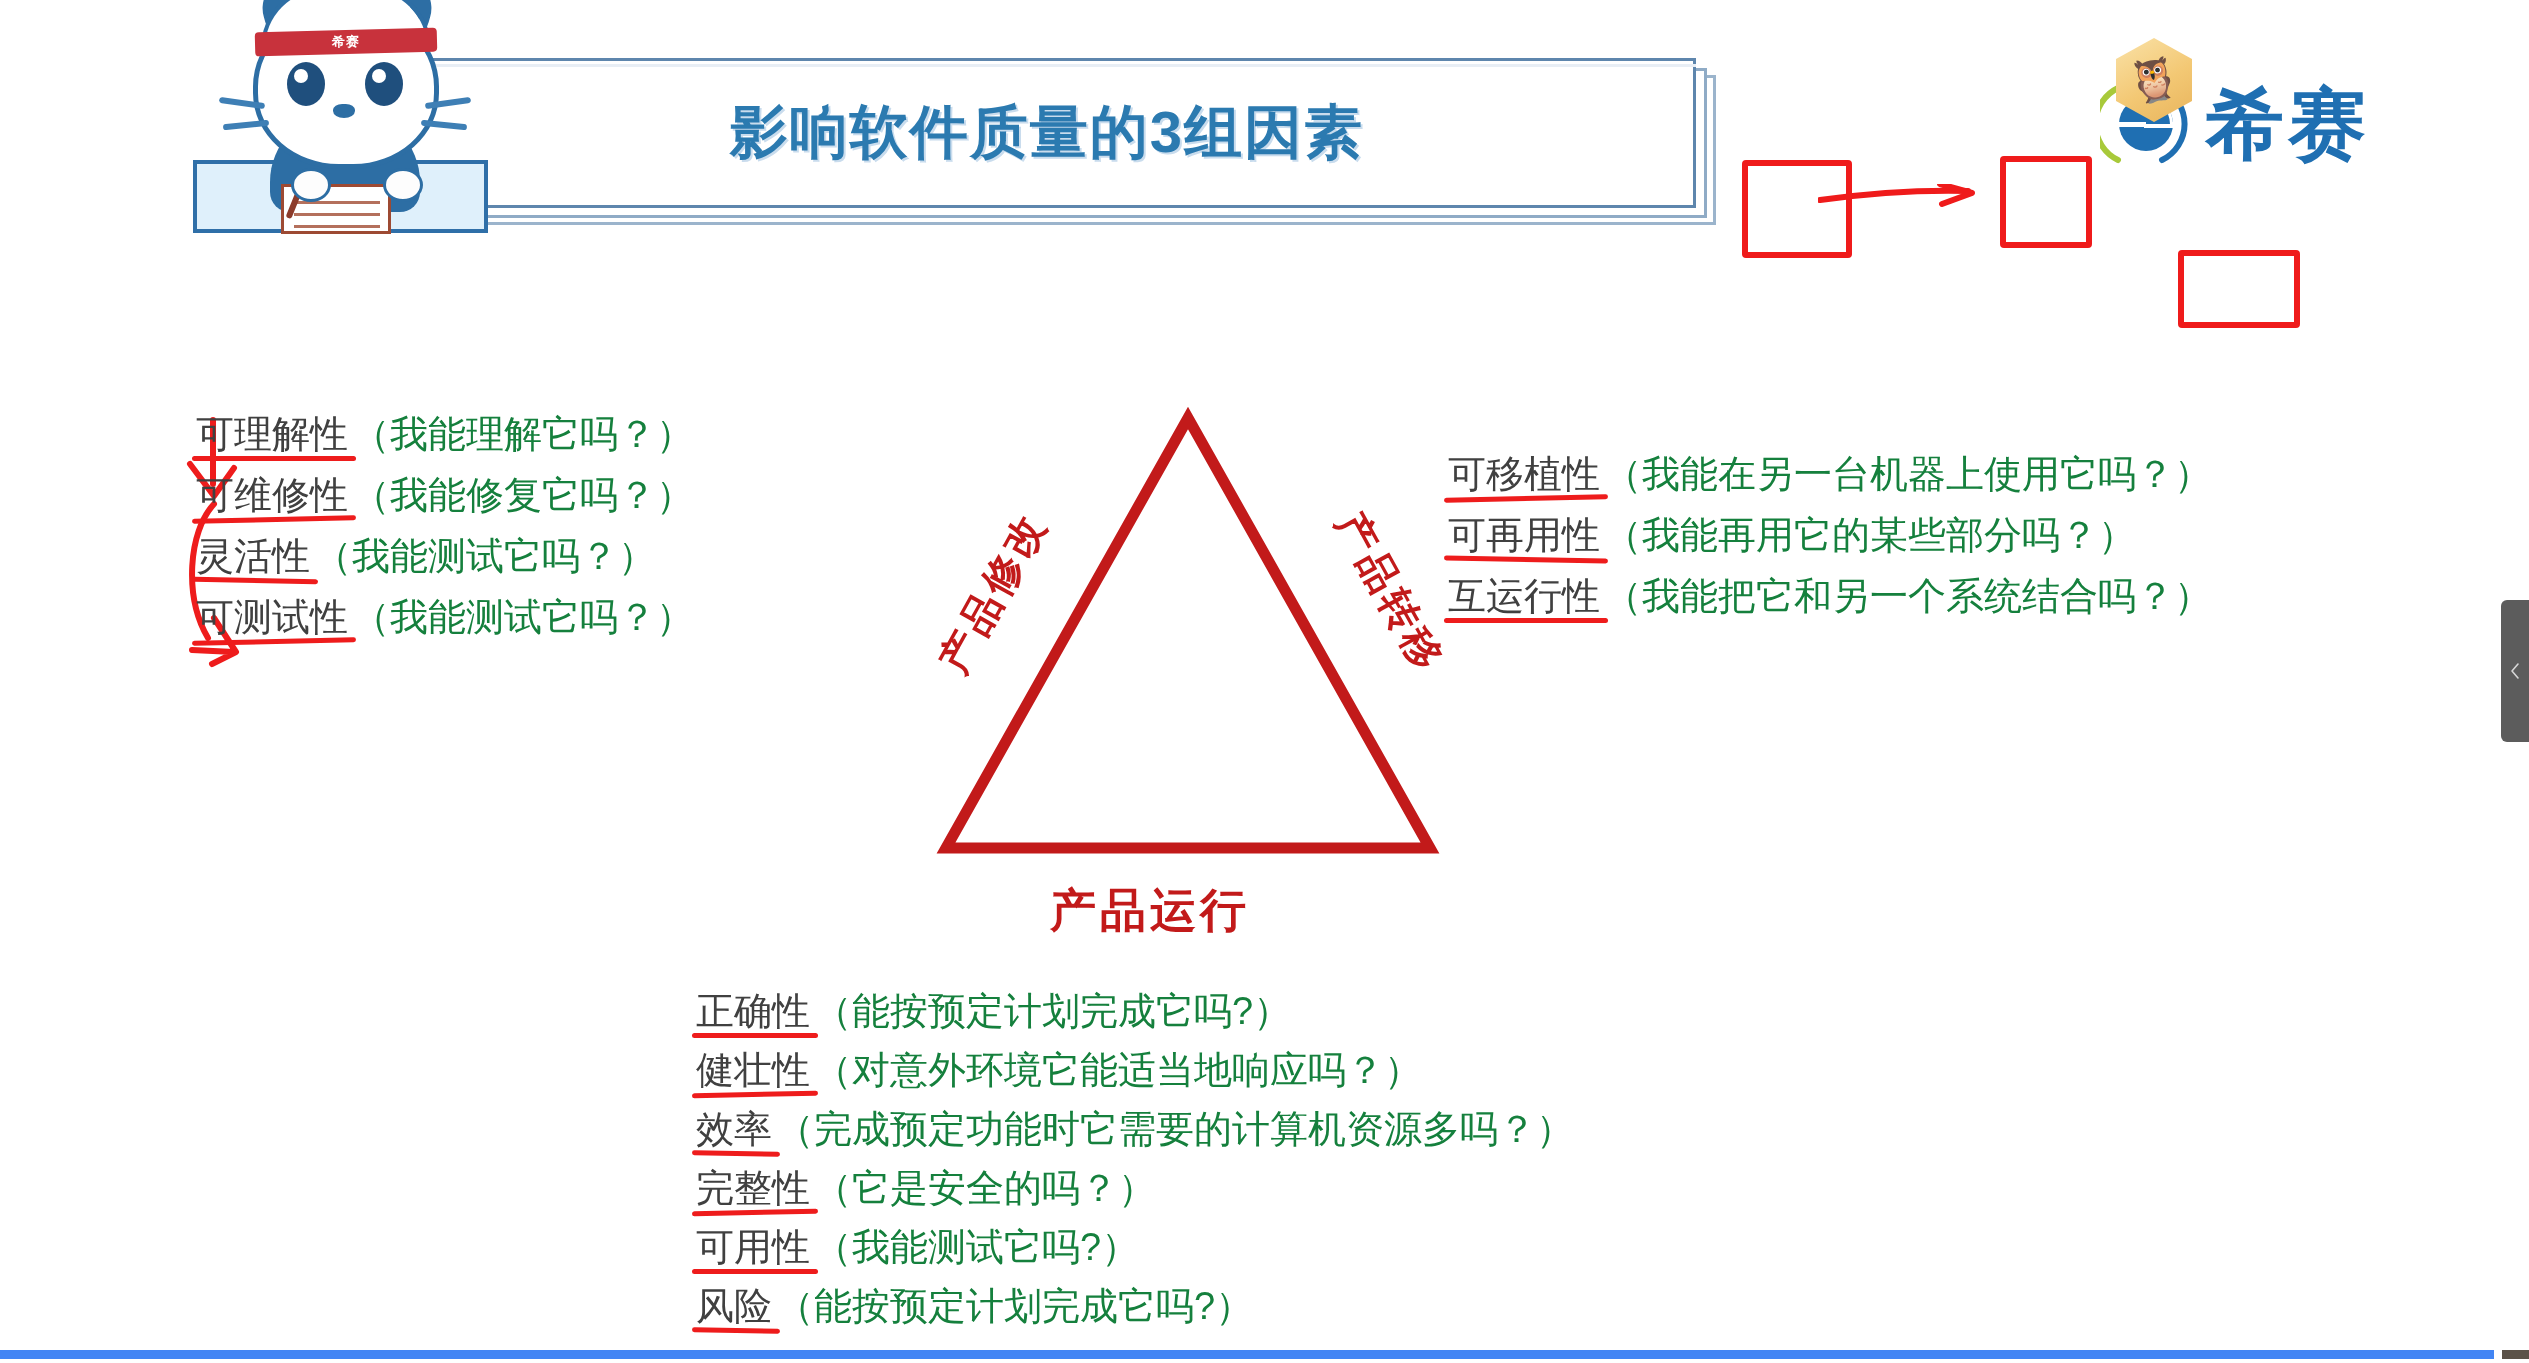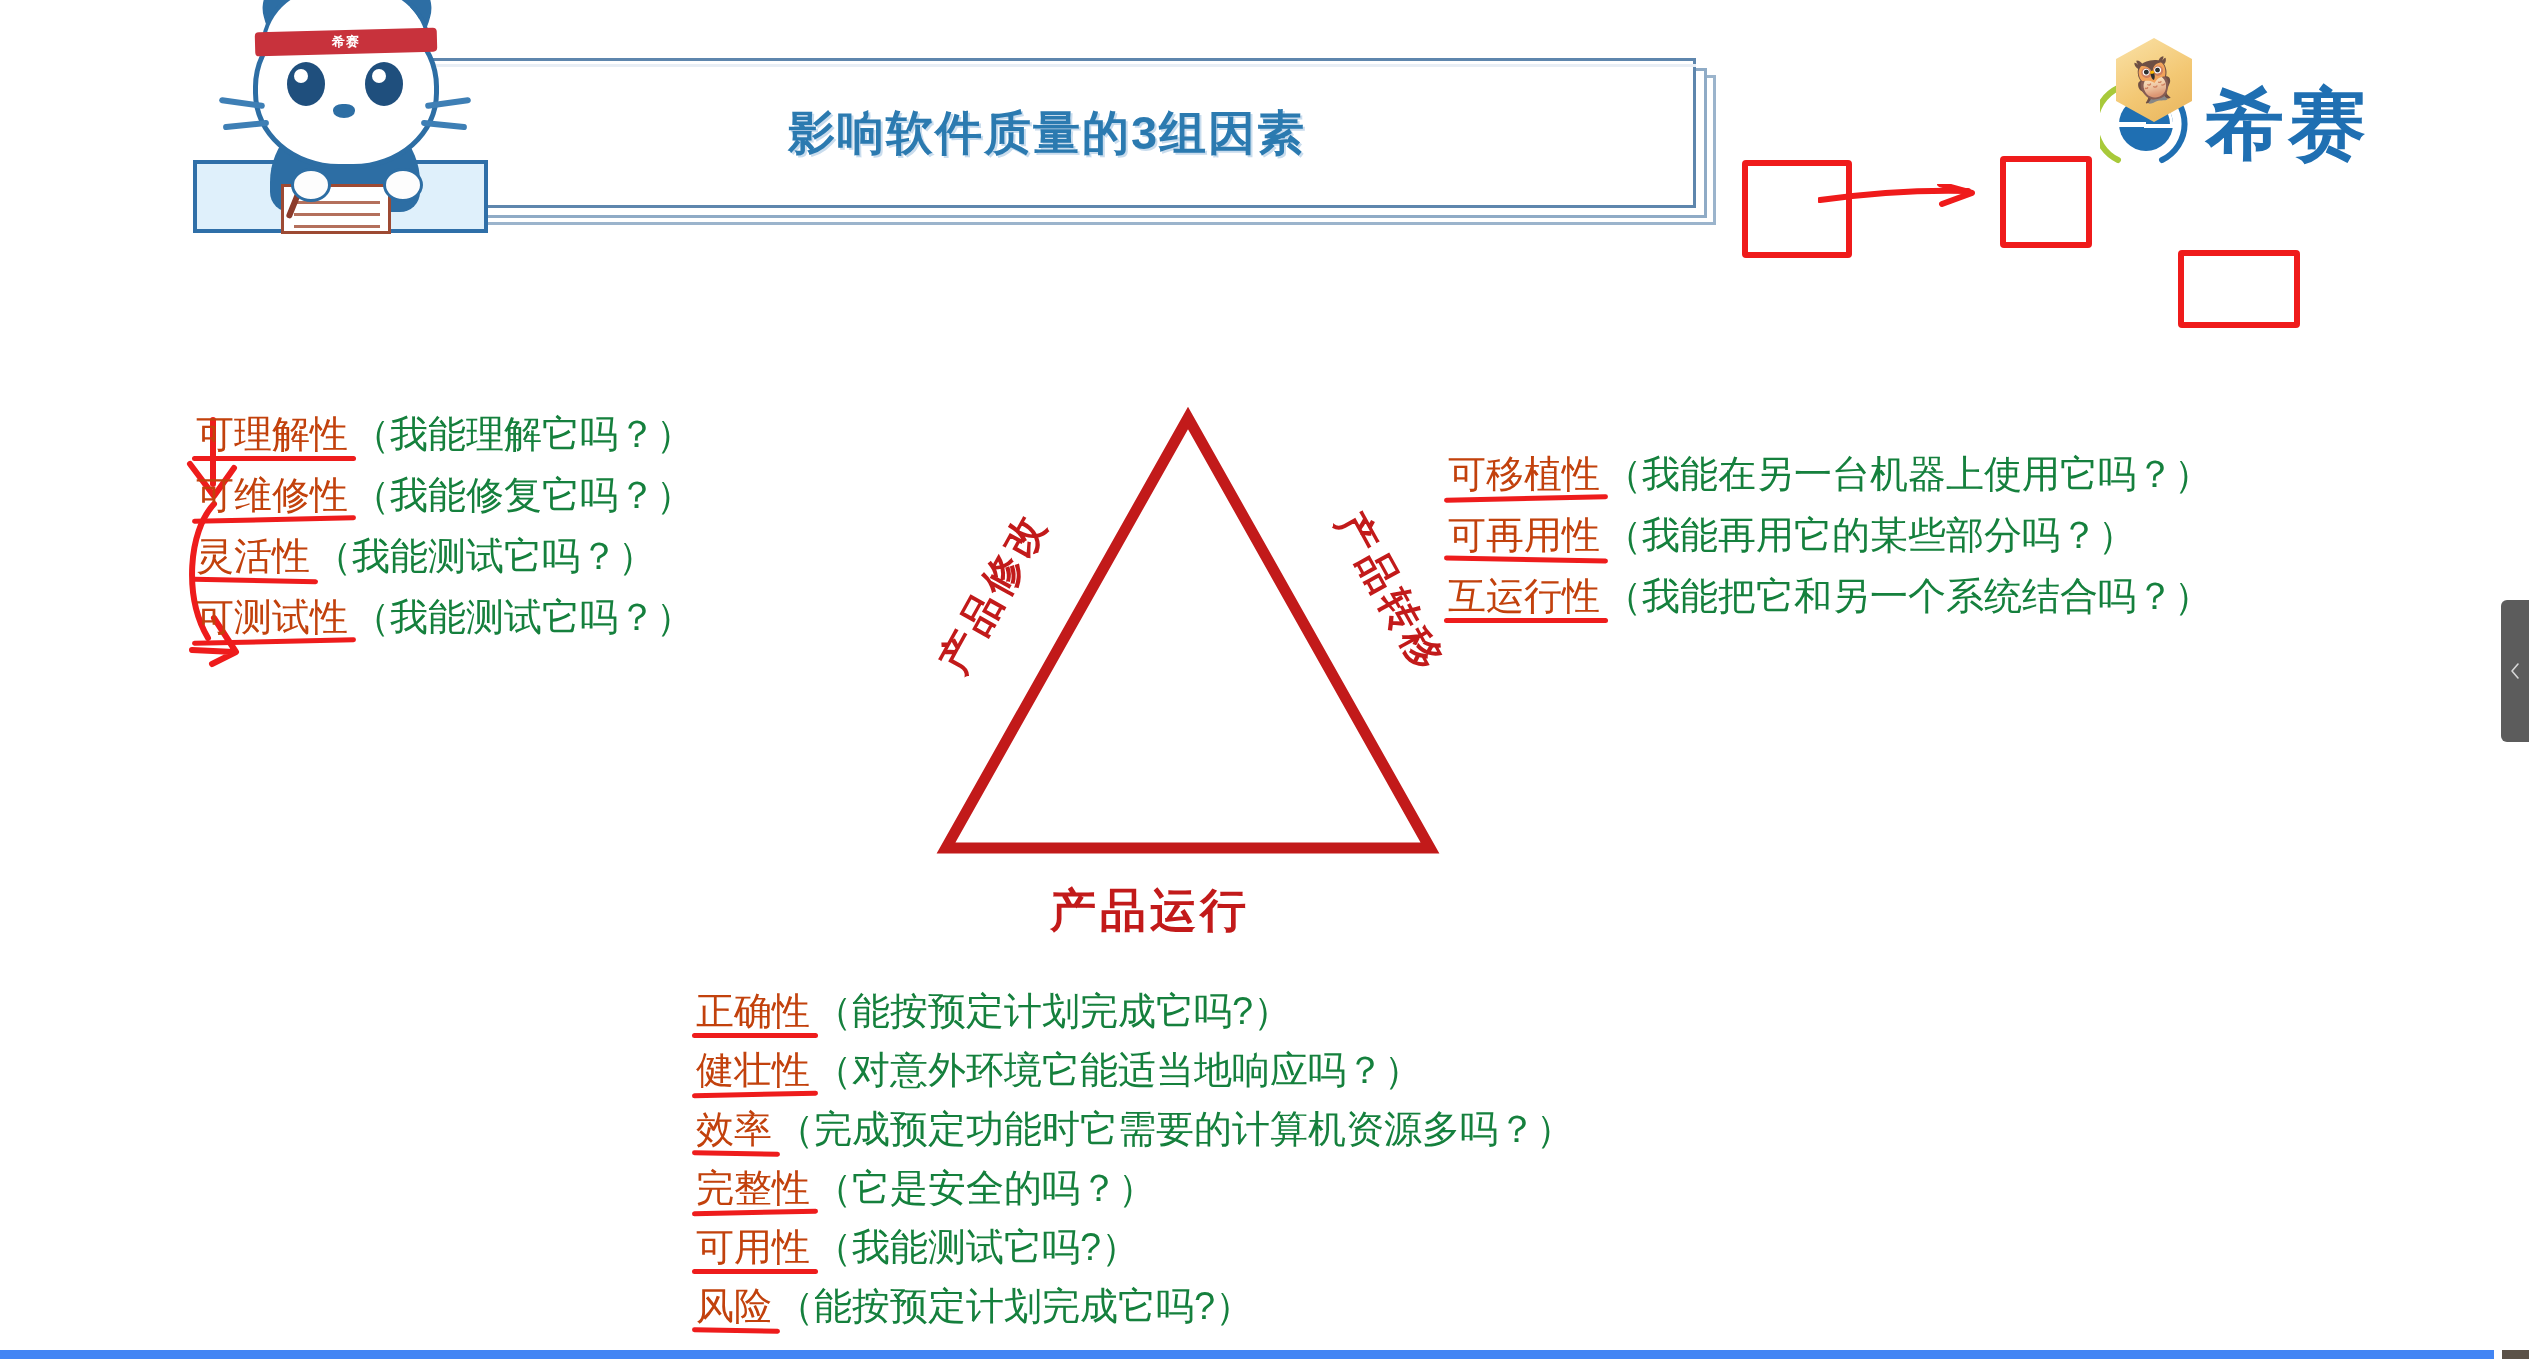--- a/index.html
+++ b/index.html
@@ -59,21 +59,21 @@
   }
   .banner-title {
     position: absolute;
     left: 398px;
     top: 58px;
     width: 1298px;
     height: 150px;
     display: flex;
     align-items: center;
     justify-content: center;
-    font-size: 47px;
+    font-size: 58px;
     font-weight: bold;
     color: #2b7ab0;
     letter-spacing: 2px;
     text-shadow: 2px 2px 0 #c9dced;
     white-space: nowrap;
   }
 
   
   .mascot {
     position: absolute;
@@ -326,21 +326,21 @@
     position: relative;
     display: flex;
     align-items: baseline;
     white-space: nowrap;
     font-size: 38px;
     line-height: 1.0;
     margin-bottom: 20px;
   }
   .factor-term {
     position: relative;
-    color: #c2410c;
+    color: #404040;
     font-weight: normal;
     padding-bottom: 3px;
   }
   .factor-term .rule {
     position: absolute;
     left: -4px;
     right: -8px;
     bottom: -5px;
     height: 5px;
     background: #ee1c1c;

